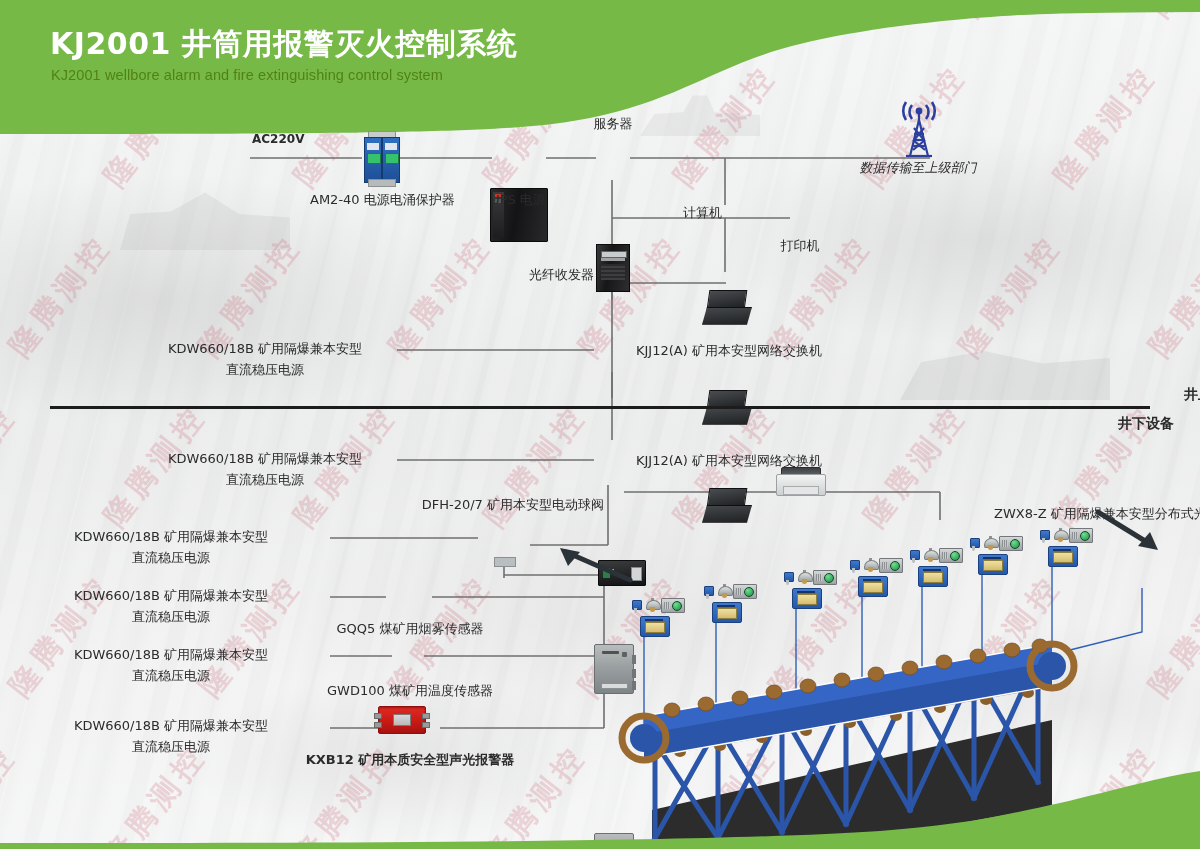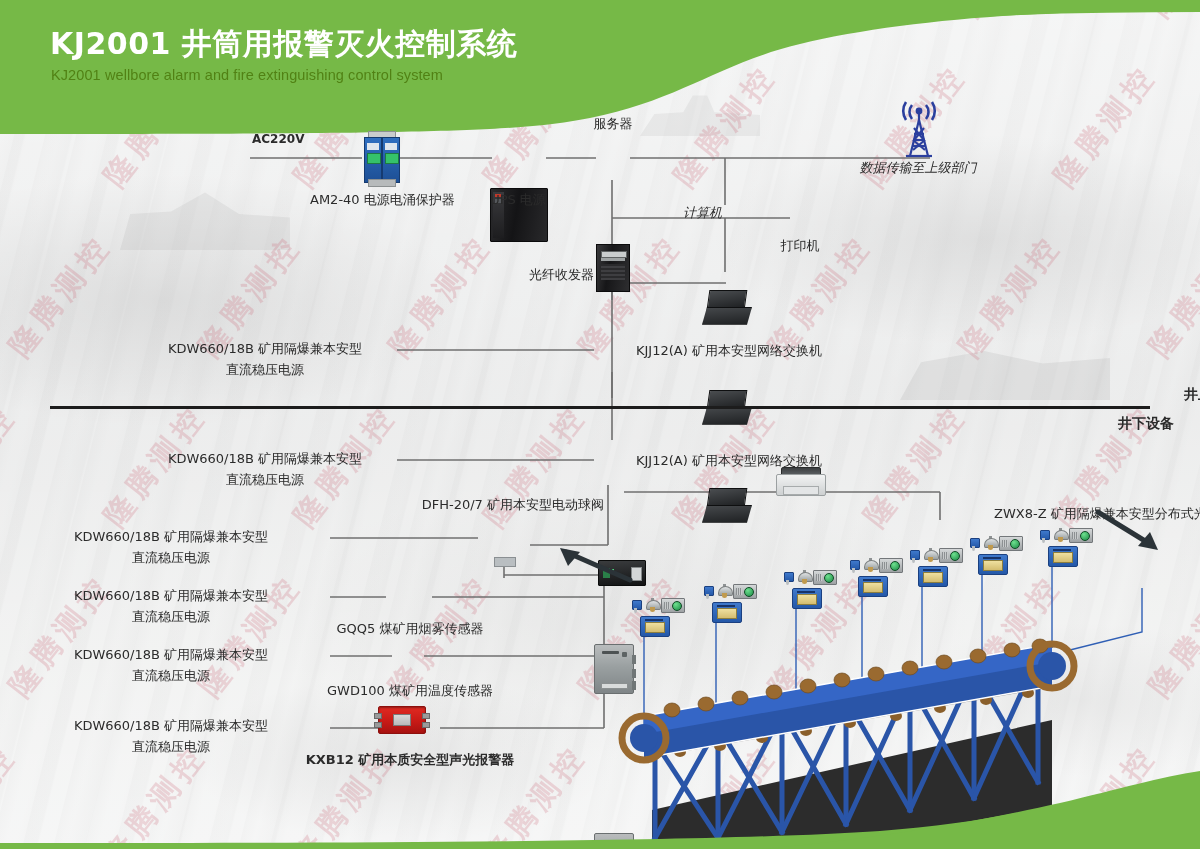--- a/index.html
+++ b/index.html
@@ -319,21 +319,21 @@
       <div class="base"></div>
   </div>
   <div class="dev laptop" style="left:702px;top:198px;width:48px;height:34px;">
     <div class="scr"></div>
       <div class="base"></div>
   </div>
   <div class="dev laptop" style="left:702px;top:262px;width:48px;height:34px;">
     <div class="scr"></div>
       <div class="base"></div>
   </div>
-  <div class="lbl r" style="left:648px;top:203px;width:74px;font-style:italic;">计算机</div>
+  <div class="lbl r" style="left:648px;top:203px;width:74px;">计算机</div>
 
   <div class="dev printer" style="left:776px;top:206px;width:48px;height:32px;">
     <div class="top"></div>
     <div class="body"></div>
     <div class="tray"></div>
   </div>
   <div class="lbl c" style="left:766px;top:236px;width:68px;">打印机</div>
 
   <svg class="tower" style="left:888px;top:98px;" width="62" height="62">
     <g stroke="#2b3f9e" stroke-width="2.6" fill="none">

